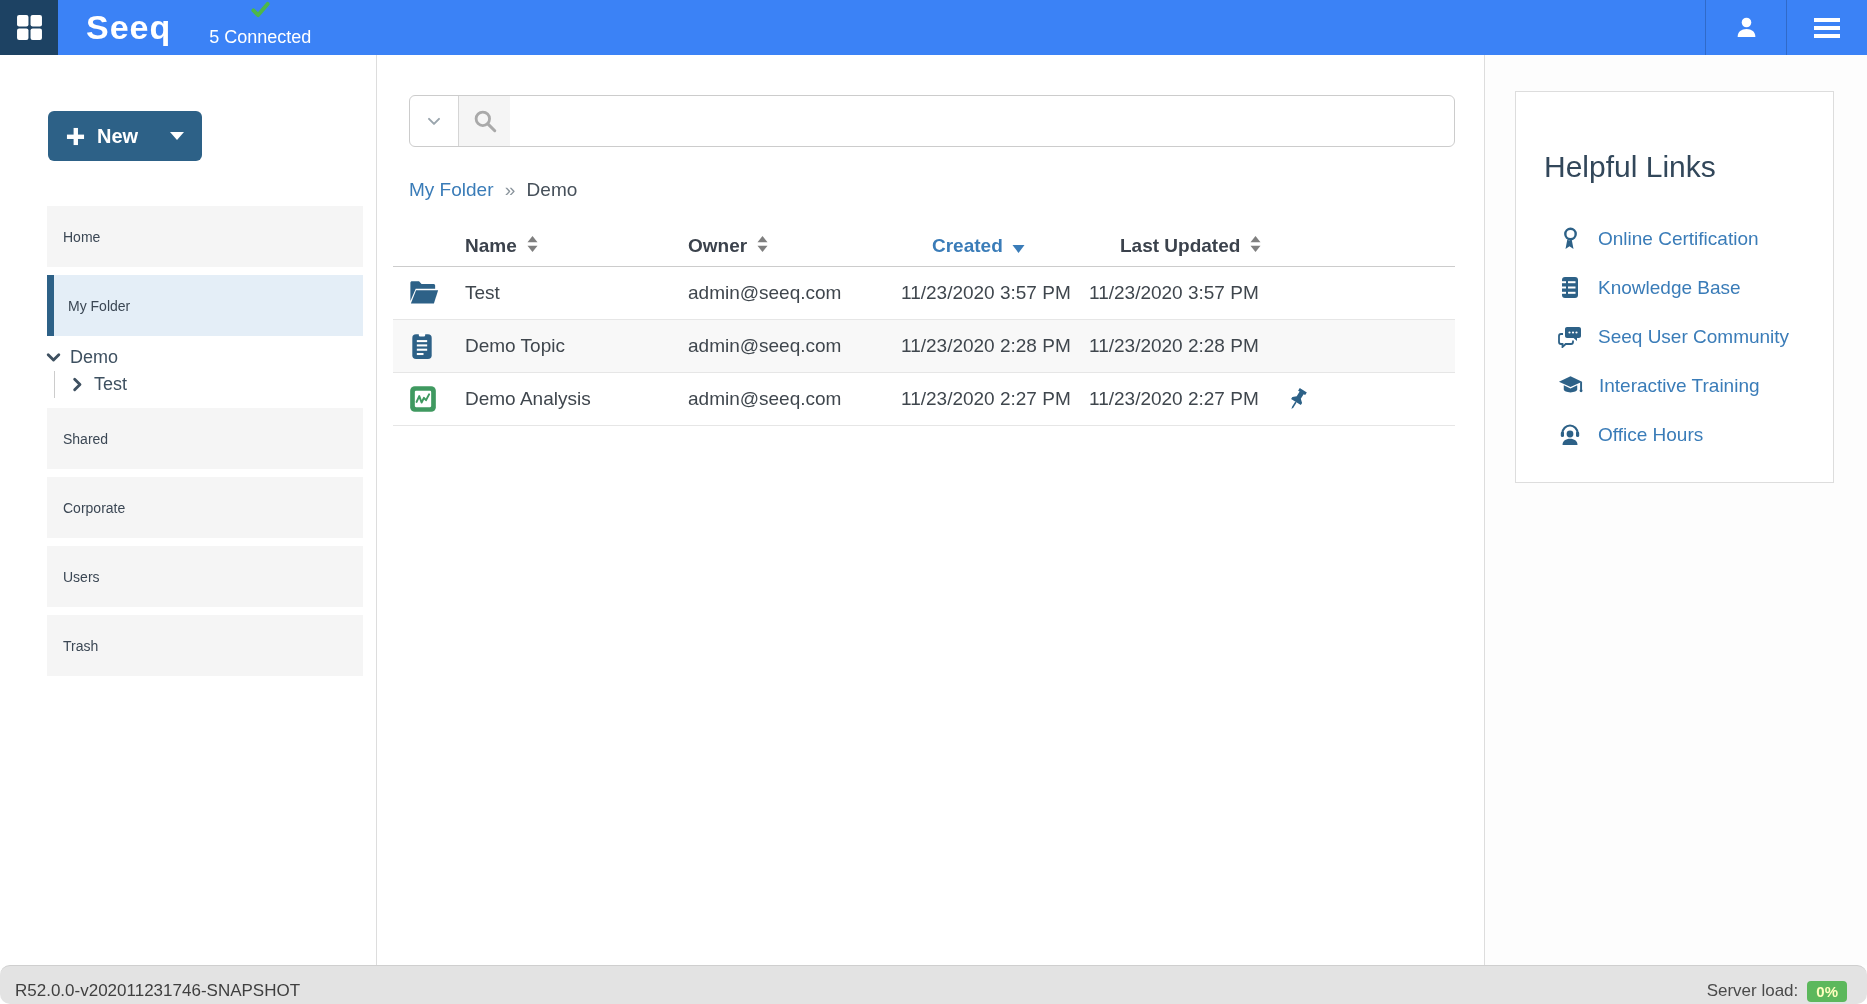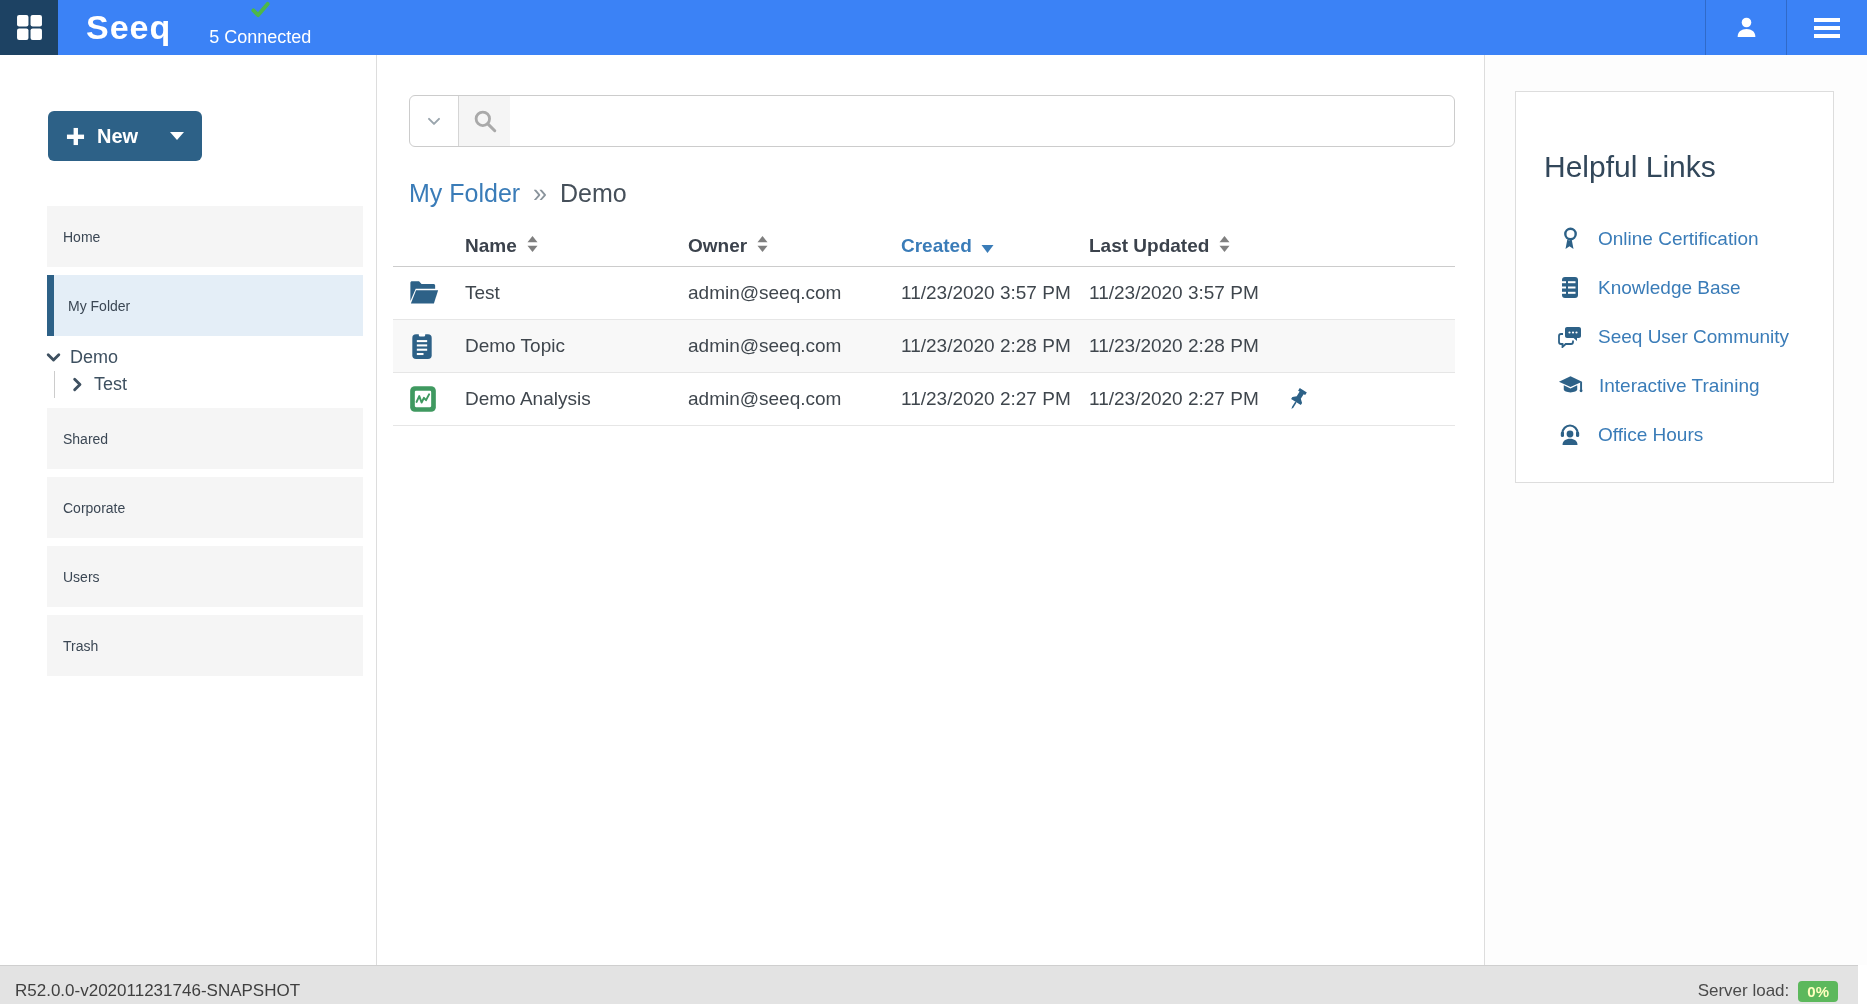--- a/index.html
+++ b/index.html
@@ -9,21 +9,21 @@
 
   
   .topbar { position:absolute; top:0; left:0; right:0; height:55px; background:#3b82f6; display:flex; align-items:stretch; }
   .grid-btn { width:58px; background:#1d4263; display:flex; align-items:center; justify-content:center; cursor:pointer; }
   .logo { display:flex; align-items:center; margin-left:28px; color:#fff; font-size:34px; font-weight:700; letter-spacing:1px; }
   .connected { display:flex; align-items:center; gap:8px; margin-left:38px; color:#fff; font-size:18px;flex-direction:column; }
   .topbar-spacer { flex:1; }
   .topbar-btn { width:81px; display:flex; align-items:center; justify-content:center; border-left:1px solid rgba(0,0,0,0.18); cursor:pointer; }
 
   
-  .statusbar { position:absolute; left:0; right:9px; bottom:0; height:39px; background:#e3e3e3; border-top:1px solid #cfcfcf; display:flex; align-items:center; justify-content:space-between; padding:12px 20px 0 15px; font-size:17px; color:#3f3f3f; }
+  .statusbar { position:absolute; left:0; right:0; bottom:0; height:39px; background:#e3e3e3; border-top:1px solid #cfcfcf; display:flex; align-items:center; justify-content:space-between; padding:12px 20px 0 15px; font-size:17px; color:#3f3f3f;border-radius:10px; }
   .server-load { display:flex; gap:9px; color:#4a4a4a; }
   .load-badge { background:#5cb85c; color:#ffffbe; font-size:15px; font-weight:700; padding:2px 9px; border-radius:4px; }
 
   
   .sidebar { position:absolute; top:55px; bottom:39px; left:0; width:377px; background:#fff; border-right:1px solid #ddd; }
   .new-btn { position:absolute; top:56px; left:48px; width:154px; height:50px; background:#2d6187; border:none; border-radius:6px; color:#fff; font-size:20px; font-weight:600; display:flex; align-items:center; padding:0 18px; cursor:pointer; font-family:inherit; }
   .new-btn .plus { display:flex; margin-right:12px; }
   .new-btn .caret { margin-left:auto; width:0; height:0; border-left:7px solid transparent; border-right:7px solid transparent; border-top:8px solid #fff; }
   .side-list { position:absolute; top:151px; left:0; right:0; }
   .side-item { margin:0 13px 8px 47px; height:61px; background:#f5f5f5; display:flex; align-items:center; padding-left:16px; font-size:14px; color:#3b4754; cursor:pointer; }
@@ -33,39 +33,39 @@
   .tree-row .tw { display:flex; margin-right:8px; }
   .tree-children { margin-left:9px; border-left:1px solid #ccc; padding-left:14px; }
 
   
   .main { position:absolute; top:55px; bottom:39px; left:377px; width:1107px; background:#fff; }
   .search-row { position:absolute; top:40px; left:32px; width:1046px; height:52px; display:flex; border:1px solid #ccc; border-radius:6px; overflow:hidden; background:#fff; }
   .search-input { flex:1; border:none; outline:none; font-size:19px; padding:0 12px 0 16px; color:#3f464d; font-family:inherit; }
   .search-input::placeholder { color:#9aa5ad; }
   .search-caret { display:flex; align-items:center; padding:0 14px; cursor:pointer; }
   .search-btn { width:52px; border:none; border-left:1px solid #d5d5d5; background:#f5f5f5; display:flex; align-items:center; justify-content:center; cursor:pointer; }
-  .breadcrumb { position:absolute; top:124px; left:32px; font-size:25px;text-align:right; }
+  .breadcrumb { position:absolute; top:124px; left:32px; font-size:19px;text-align:right; }
   .breadcrumb .bc-link { color:#3a7cb8; text-decoration:none; cursor:pointer; }
   .breadcrumb .bc-sep { color:#8a949c; margin:0 6px; }
   .breadcrumb .bc-current { color:#46505a; }
 
   .table { position:absolute; top:170px; left:16px; width:1062px; }
   .t-header { display:flex; align-items:center; height:42px; font-weight:700; font-size:19px; color:#3b424c; border-bottom:1px solid #ccc; }
   .t-row { display:flex; align-items:center; height:53px; font-size:19px; border-bottom:1px solid #e6e6e6; cursor:pointer; }
   .t-row:nth-child(odd) { background:#f8f8f8; }
   .t-row:first-child { border-top:1px solid #ddd; }
   .c-icon { flex:0 0 72px; display:flex; align-items:center; padding-left:16px; }
   .c-name { flex:0 0 223px; }
   .c-owner { flex:0 0 213px; }
   .c-created { flex:0 0 188px; }
   .c-updated { flex:0 0 190px; }
   .c-pin { flex:1; display:flex; align-items:center; padding-left:6px; }
   .sort-wrap { display:inline-flex; margin-left:8px; vertical-align:-2px; }
   .hdr-sortable { cursor:pointer; }
-  .hdr-created { color:#3a7cb8; }
+  .hdr-created { color:#3a7cb8;margin-left:31px; }
   .pin-rot { transform:rotate(32deg); display:flex; }
 
   
   .rightpanel { position:absolute; top:55px; bottom:39px; left:1484px; width:383px; background:#fdfdfd; border-left:1px solid #ddd; }
   .links-card { position:absolute; top:36px; left:30px; width:319px; height:392px; background:#fff; border:1px solid #ddd; padding:58px 24px 0 42px; }
   .links-title { font-size:30px; color:#32475a; font-weight:400; margin-bottom:30px; margin-left:-14px; }
   .link-row { display:flex; align-items:center; height:49px; gap:16px; cursor:pointer; }
   .link-row .li { flex:0 0 24px; display:flex; justify-content:center; }
   .link-label { color:#3a7cb8; font-size:19px; }
 

